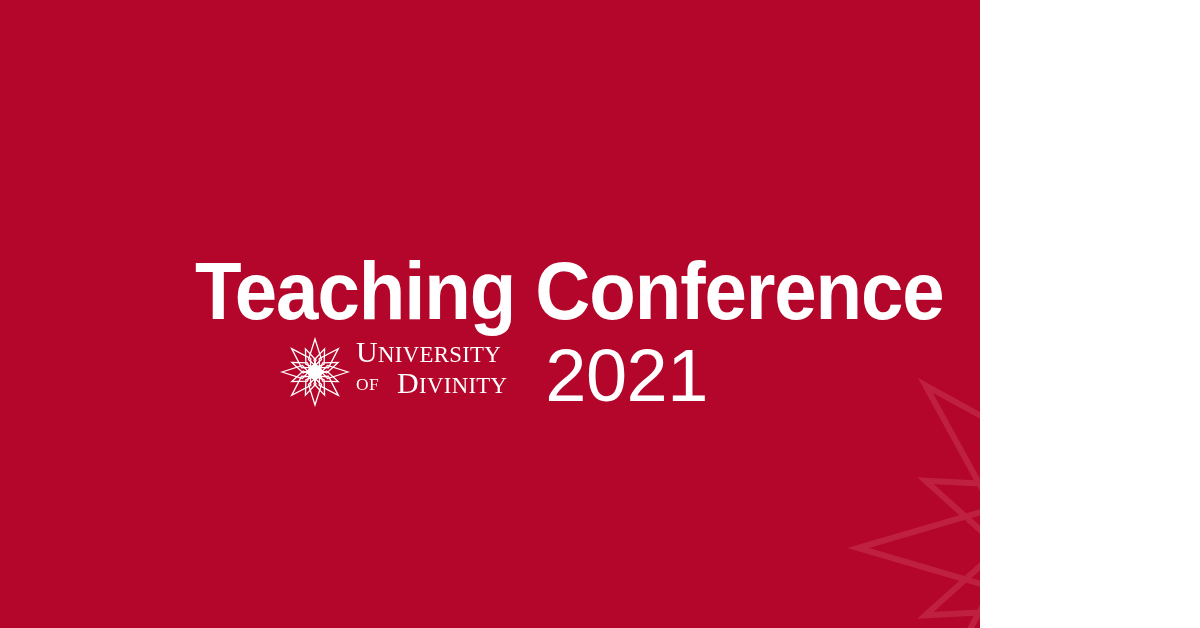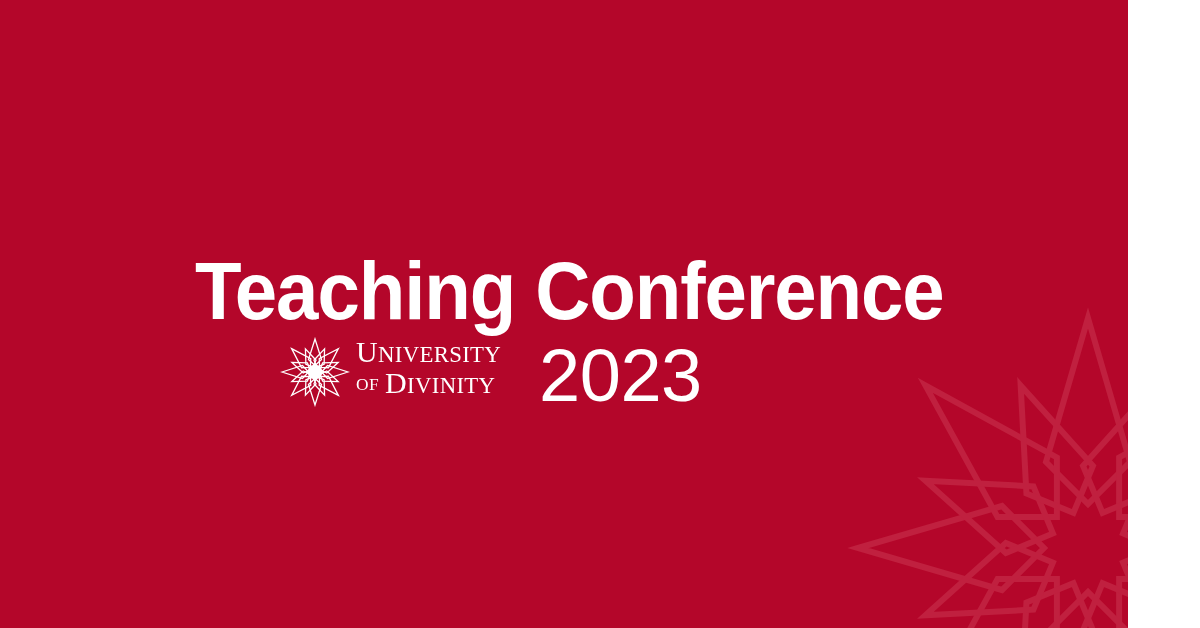--- a/index.html
+++ b/index.html
@@ -8,24 +8,25 @@
   }
   body {
     width: 1200px;
     height: 628px;
     overflow: hidden;
     font-family: "Liberation Sans", sans-serif;
   }
 
   #banner {
     position: relative;
-    width: 1128px;
+    width: 960px;
     height: 628px;
     background: #b4062a;
     overflow: hidden;
+    padding-left: 20px;
   }
 
   
   #decor-star {
     position: absolute;
     left: 838px;
     top: 298px;
     width: 500px;
     height: 500px;
     pointer-events: none;
@@ -94,21 +95,21 @@
 
   .smallcap {
     font-size: 0.76em;
     letter-spacing: 0.3px;
   }
 
   .of-word {
     font-size: 0.58em;
     letter-spacing: 0.4px;
     vertical-align: 0.18em;
-    margin-right: 6px;
+    margin-right: 18px;
   }
 
   #year {
     margin-left: 38px;
     color: #ffffff;
     font-family: "Liberation Sans", sans-serif;
     font-weight: 300;
     font-size: 74px;
     line-height: 1;
     letter-spacing: -0.5px;
@@ -184,17 +185,17 @@
 
           <polygon fill="#ffffff" points="0,-16 11,-11 16,0 11,11 0,16 -11,11 -16,0 -11,-11"></polygon>
         </g>
       </svg>
 
       <div id="logo-wordmark">
         <span class="wm-line wm-line-1"><span class="cap">U</span><span class="smallcap">NIVERSITY</span></span>
         <span class="wm-line wm-line-2"><span class="of-word">OF</span><span class="cap">D</span><span class="smallcap">IVINITY</span></span>
       </div>
 
-      <div id="year">2023</div>
+      <div id="year">2021</div>
 
     </div>
   </div>
 </div>
 
 </body></html>

